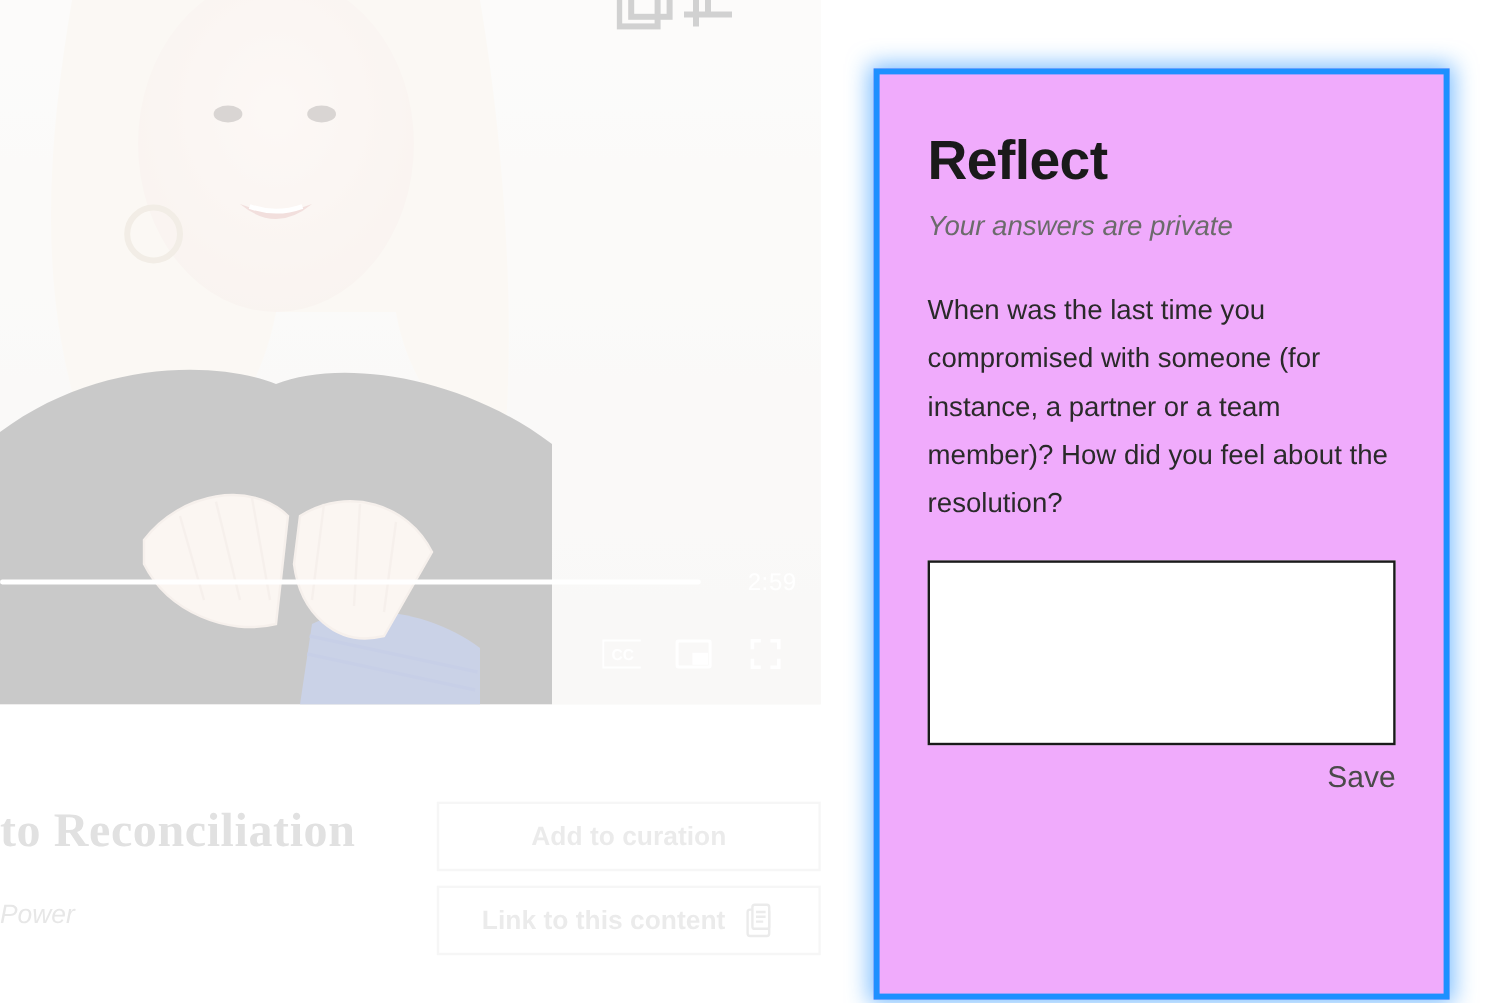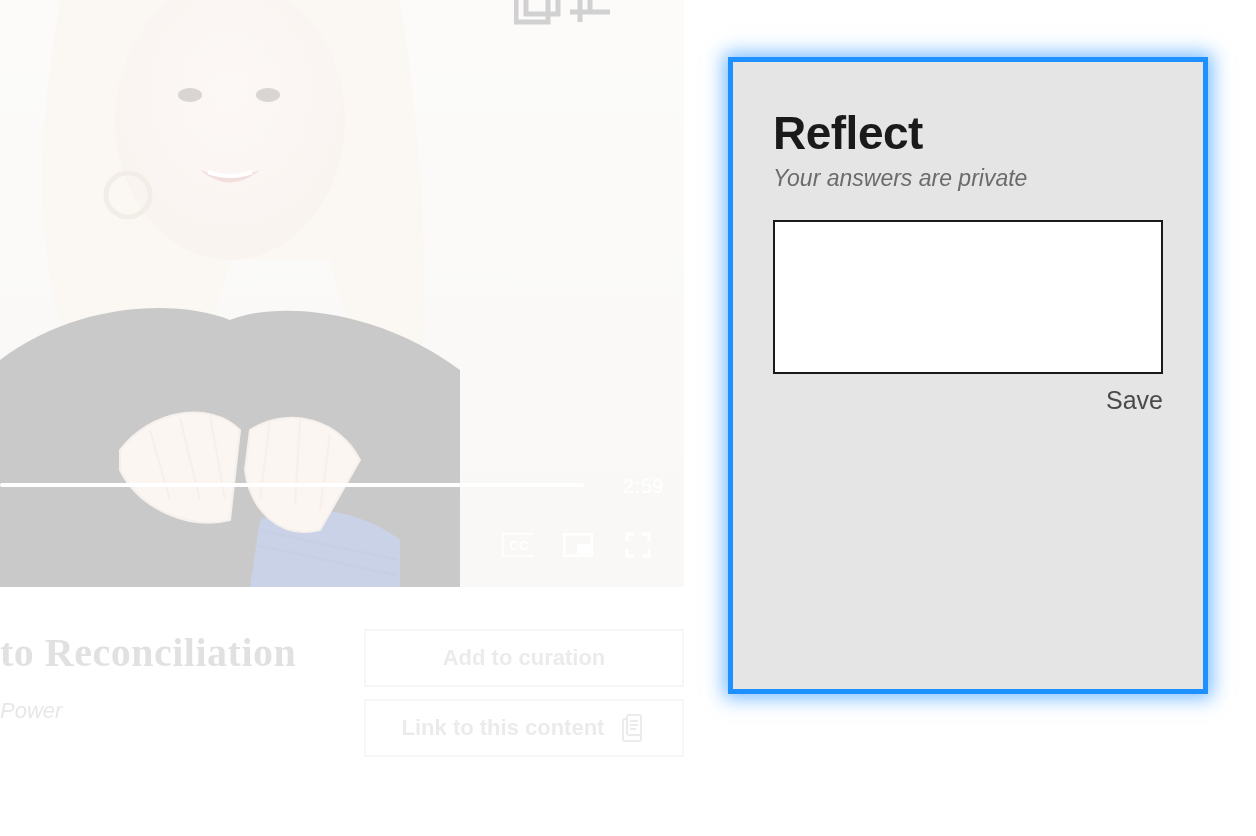--- a/index.html
+++ b/index.html
@@ -14,31 +14,31 @@
   .vp-bar { position:absolute; left:0; right:20px; bottom:100px; height:4px; }
   .vp-bar .track { position:absolute; left:0; right:80px; top:0; height:4px; background:#fff; border-radius:2px; }
   .vp-time { position:absolute; right:0; top:-8px; color:#fff; font-size:20px; font-weight:500; letter-spacing:0.5px; }
 
   .vp-controls { position:absolute; right:30px; bottom:30px; display:flex; gap:28px; align-items:center; }
   .vp-ico { width:32px; height:24px; display:flex; align-items:center; justify-content:center; }
   .vp-ico svg { display:block; }
 
   .top-icons { position:absolute; right:30px; top:0; display:flex; gap:10px; align-items:flex-start; }
 
-  .below { position:absolute; left:0; top:629px; width:684px; }
+  .below { position:absolute; left:0; top:668px; width:684px; }
   .lesson-title { font-family: Georgia, "Times New Roman", serif; font-weight:700; font-size:40px; color:#868686; letter-spacing:0.5px; }
-  .lesson-sub { font-family: -apple-system, BlinkMacSystemFont, "Segoe UI", Arial, sans-serif; font-size:22px; color:#9e9e9e; font-style: italic; margin-top:22px; }
+  .lesson-sub { font-family: -apple-system, BlinkMacSystemFont, "Segoe UI", Arial, sans-serif; font-size:22px; color:#9e9e9e; font-style: italic; margin-top:34px; }
 
   .action-col { position:absolute; right:0; top:0; width:320px; display:flex; flex-direction:column; gap:12px; }
   .btn { height:58px; border:2px solid #dcdcdc; background:#fff; color:#b0b0b0; font-size:22px; font-weight:600; display:flex; align-items:center; justify-content:center; gap:16px; cursor:pointer; }
   .btn svg { flex:0 0 auto; }
 
-  .reflect-panel { position:absolute; right:48px; top:57px; width:480px; height:637px; border:5px solid #1e90ff; box-shadow: 0 0 18px 4px rgba(30,144,255,0.6); background:#e5e5e5; padding:44px 40px 40px 40px; }
+  .reflect-panel { position:absolute; right:48px; top:57px; width:480px; height:776px; border:5px solid #1e90ff; box-shadow: 0 0 18px 4px rgba(30,144,255,0.6); background:#f0abfc; padding:44px 40px 40px 40px; }
   .reflect-panel h2 { font-size:46px; font-weight:800; color:#1a1a1a; letter-spacing:-0.5px; }
-  .reflect-panel .priv { font-style: italic; color:#6b6b6b; font-size:23px; margin-top:5px; }
+  .reflect-panel .priv { font-style: italic; color:#6b6b6b; font-size:23px; margin-top:15px; }
   .reflect-panel .prompt { font-size:23px; line-height:1.75; color:#2a2a2a; margin-top:36px; }
   .reflect-panel textarea { width:100%; height:154px; margin-top:28px; border:2px solid #1a1a1a; background:#fff; resize:none; font-size:18px; padding:10px; font-family:inherit; }
   .reflect-panel .save { text-align:right; font-size:25px; color:#4a4a4a; margin-top:8px; cursor:pointer; }
   .reflect-panel .more { font-size:23px; color:#2a2a2a; margin-top:44px; line-height:1.5; }
   .reflect-panel .more a { color:#2a2a2a; text-decoration:underline; }
 </style>
 </head>
 <body>
 
 <div class="video-area">
@@ -154,15 +154,16 @@
       </svg>
     </button>
   </div>
 </div>
 
 <div class="overlay"></div>
 
 <div class="reflect-panel">
   <h2>Reflect</h2>
   <div class="priv">Your answers are private</div>
+  <div class="prompt">When was the last time you compromised with someone (for instance, a partner or a team member)? How did you feel about the resolution?</div>
   <textarea style=""></textarea>
   <div class="save">Save</div>
 </div>
 
 </body></html>

